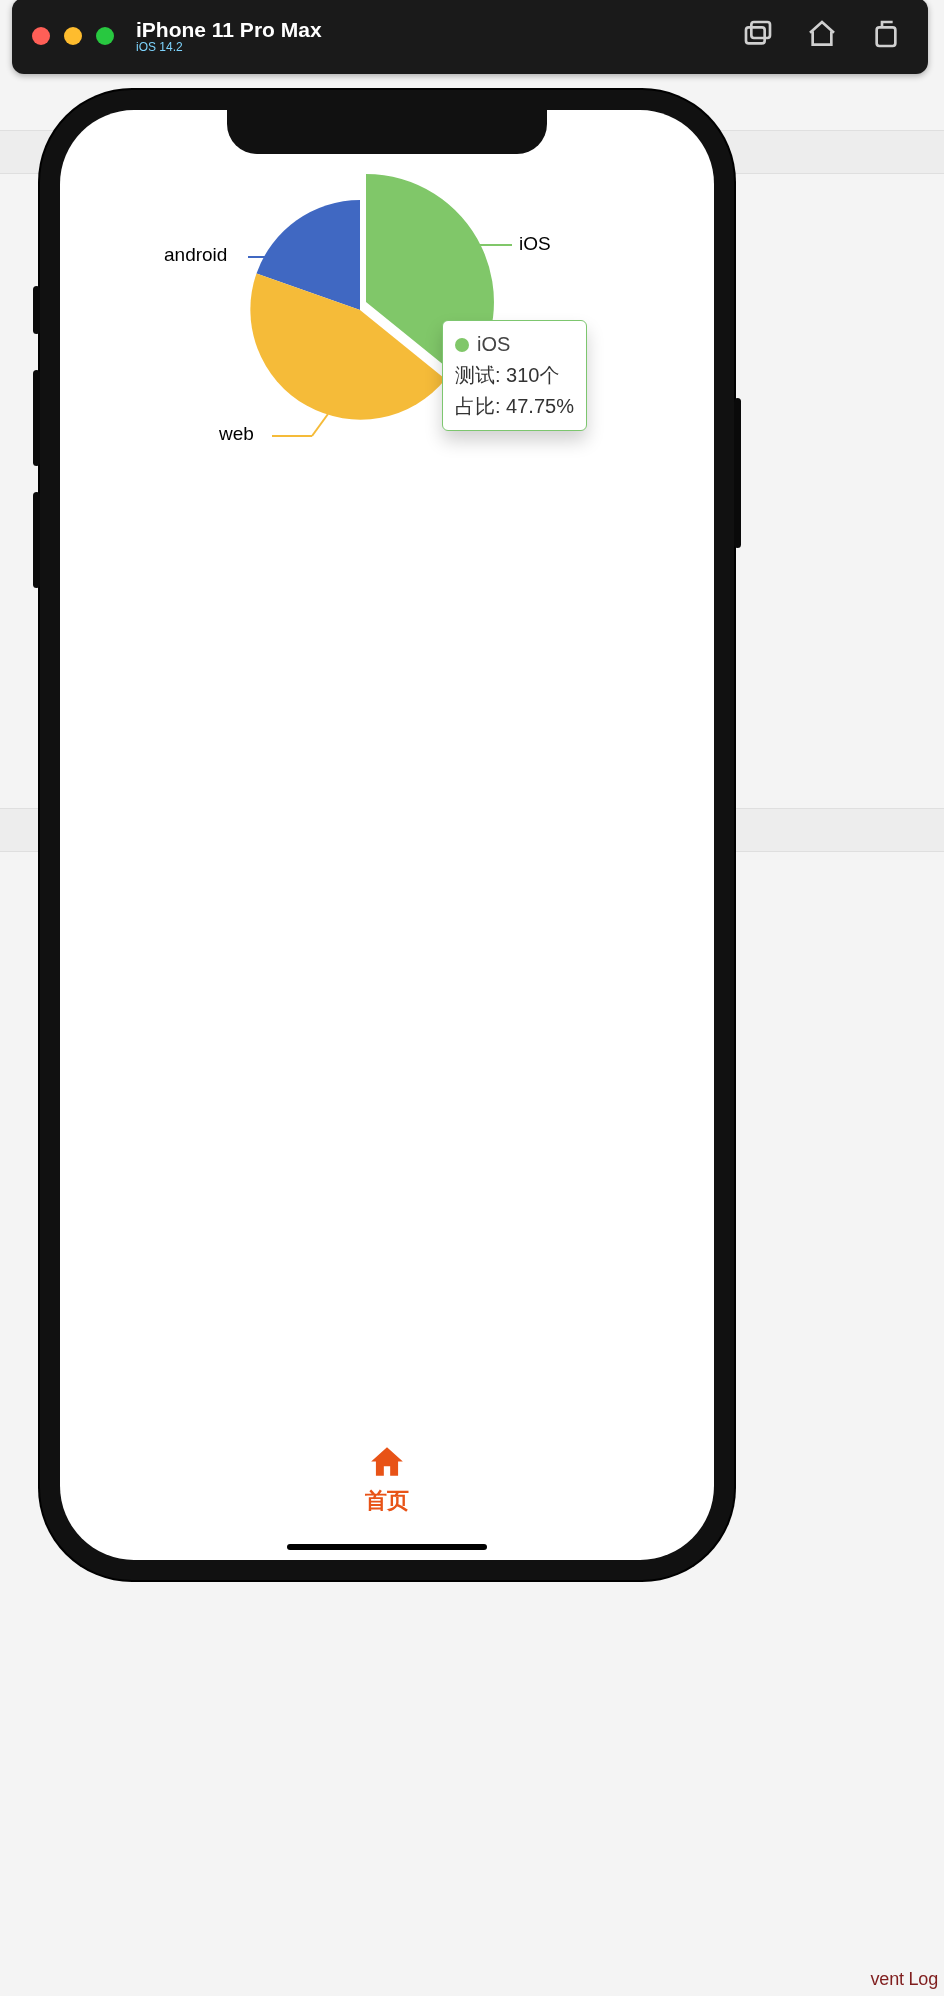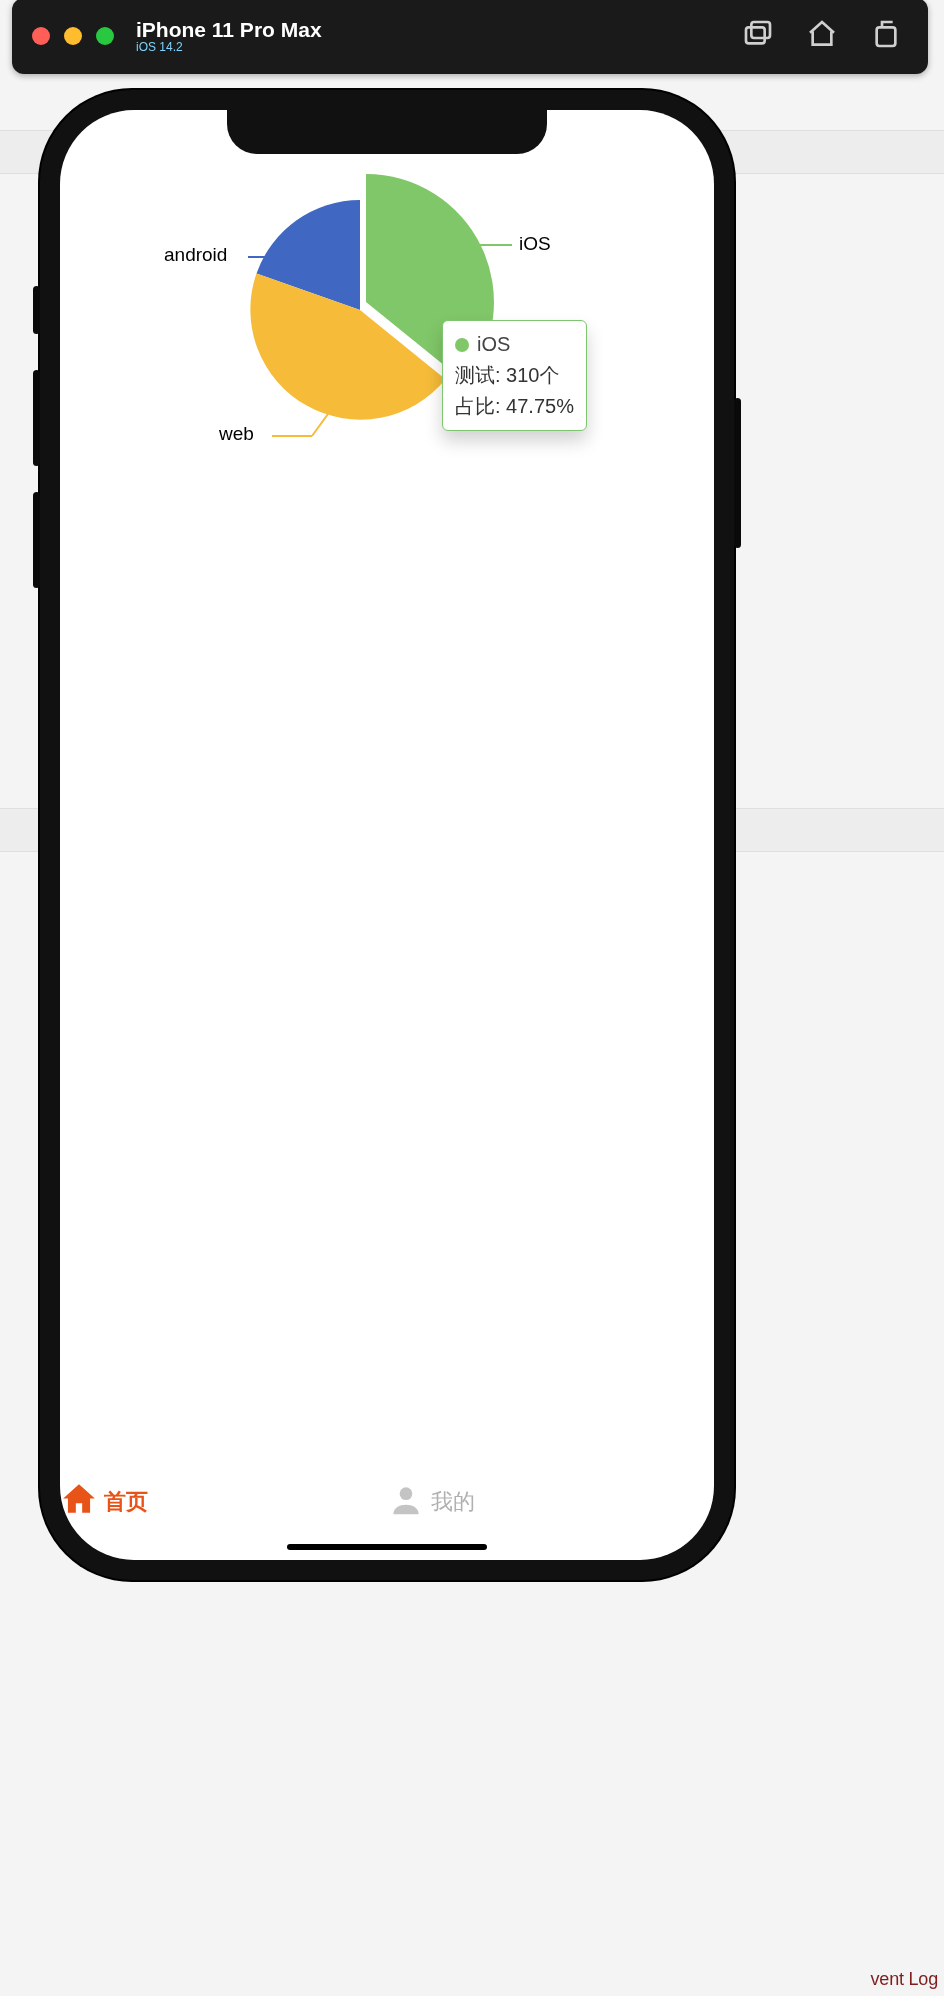--- a/index.html
+++ b/index.html
@@ -29,21 +29,21 @@
   
   .chart{position:absolute;left:0;top:40px;width:654px;height:320px;}
   .chart svg{position:absolute;left:0;top:0;}
   .lbl{position:absolute;font-size:19px;color:#000000;}
   
   .tooltip{position:absolute;background:#fff;border:1.5px solid #7dc66f;border-radius:6px;padding:8px 12px;font-size:20px;color:#333;line-height:1.55;box-shadow:0 10px 18px rgba(0,0,0,0.18);}
   .tooltip .hd{display:flex;align-items:center;gap:8px;color:#444;}
   .tooltip .mk{width:14px;height:14px;border-radius:50%;background:#80c769;display:inline-block;}
   
   .tabbar{position:absolute;left:0;right:0;bottom:0;height:130px;display:flex;}
-  .tab{flex:1;display:flex;align-items:center;padding-top:14px;gap:6px;}
+  .tab{flex:1;display:flex;flex-direction:column;align-items:center;padding-top:14px;}
   .tab svg{width:38px;height:38px;}
   .tab .cap{font-size:22px;}
   .tab.active .cap{color:#e85317;font-weight:600;}
   .tab.inactive .cap{color:#b0b0b0;}
   .corner{position:absolute;right:6px;bottom:6px;font-size:18px;color:#7f1d1d;letter-spacing:-.2px;}
 </style>
 </head>
 <body>
 
 <div class="bg-strip" style="top:130px"></div>
@@ -121,26 +121,17 @@
 
     <div class="tabbar">
       <div class="tab active">
         <span>
           <svg viewBox="0 0 24 24">
               <path fill="#e85317" d="M12 2 L2 11h3v9h5v-6h4v6h5v-9h3z"></path>
             </svg>
         </span>
         <span class="cap">首页</span>
       </div>
-      <div class="tab inactive">
-        <span>
-          <svg viewBox="0 0 24 24">
-              <circle cx="12" cy="8" r="4" fill="#c4c4c4"></circle>
-              <path fill="#c4c4c4" d="M4 21c0-4 4-6 8-6s8 2 8 6z"></path>
-            </svg>
-        </span>
-        <span class="cap">我的</span>
-      </div>
     </div>
 
     <div class="home-ind"></div>
   </div>
 </div>
 
 </body></html>

